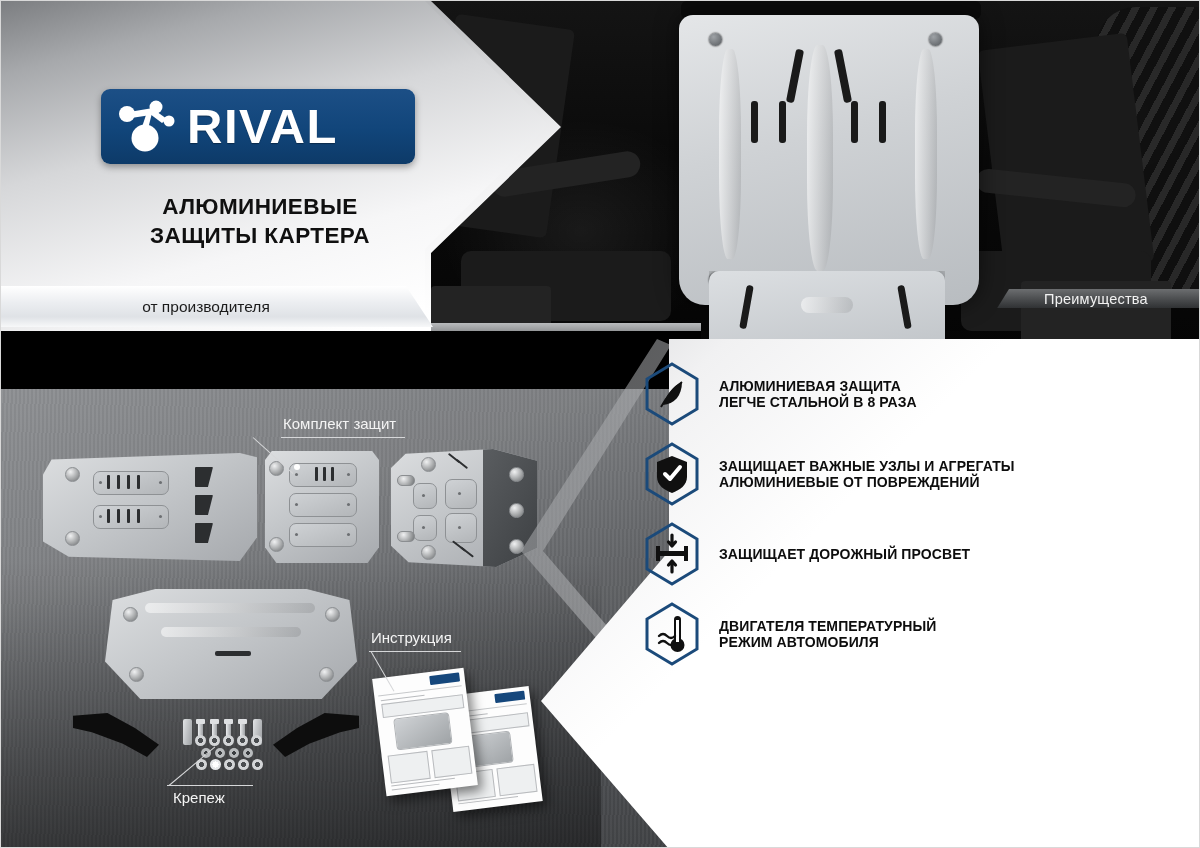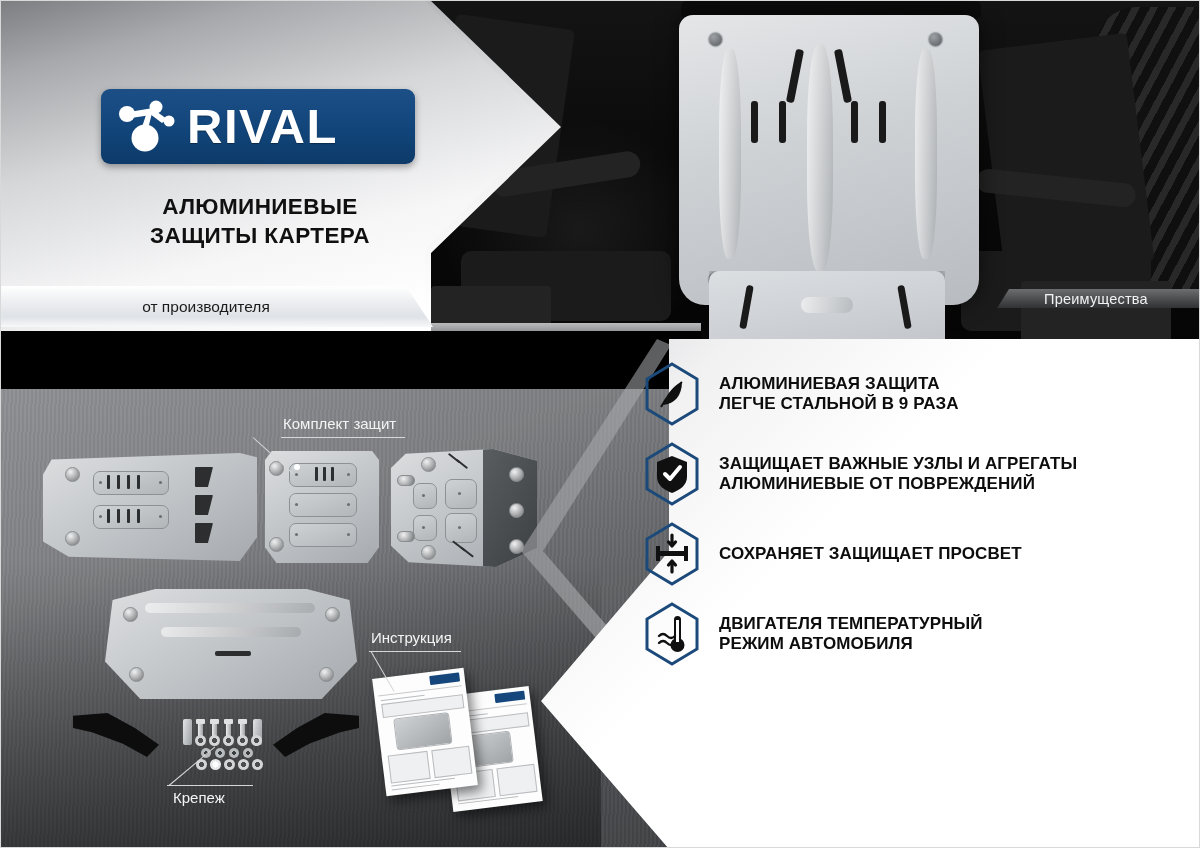--- a/index.html
+++ b/index.html
@@ -143,21 +143,21 @@
     left:520px;top:338px;width:160px;height:510px;
     background:linear-gradient(120deg,#9a9c9f,#cdced0);
     clip-path:polygon(136px 0,150px 6px,22px 212px,150px 362px,136px 370px,0 212px);
     opacity:.55;
   }
 
   .features{left:640px;top:358px;width:545px;}
   .feature{display:flex;align-items:center;margin-bottom:10px;}
   .hexwrap{width:62px;height:70px;flex:0 0 auto;margin-right:16px;
            display:flex;align-items:center;justify-content:center;}
-  .ftext{font-weight:bold;color:#0d0d0d;font-size:17px;line-height:1.17;letter-spacing:.1px;}
+  .ftext{font-weight:bold;color:#0d0d0d;font-size:14px;line-height:1.17;letter-spacing:.1px;}
   .skid{
     position:absolute;
     background:linear-gradient(150deg,#dcdee0 0%,#c4c7ca 45%,#a6a9ad 100%);
     box-shadow:6px 10px 14px rgba(0,0,0,.45);
   }
   .skid .pad{position:absolute;border:1.5px solid #8e9194;border-radius:7px;
     background:linear-gradient(160deg,#cfd2d5,#b3b6b9);}
   .skid .vent{position:absolute;background:#2c2e30;border-radius:1px;}
   .skid .hole{position:absolute;width:13px;height:13px;border-radius:50%;
     background:radial-gradient(circle at 35% 30%,#f0f1f2,#6e7173);border:1.5px solid #8b8e91;}
@@ -424,21 +424,21 @@
     <div class="feature">
       <div class="hexwrap">
         <svg width="56" height="64" viewBox="0 0 56 64">
           <polygon points="28,2 53,17 53,47 28,62 3,47 3,17" fill="none" stroke="#1b4a7a" stroke-width="3"></polygon>
           <path d="M38 20 C38 34 30 42 19 43 C22 34 28 24 38 20 Z" fill="#101010"></path>
           <path d="M38 20 C30 26 23 34 17 45" stroke="#101010" stroke-width="2" fill="none"></path>
         </svg>
       </div>
       <div class="ftext">
         <div>АЛЮМИНИЕВАЯ ЗАЩИТА</div>
-        <div>ЛЕГЧЕ СТАЛЬНОЙ В 9 РАЗА</div>
+        <div>ЛЕГЧЕ СТАЛЬНОЙ В 8 РАЗА</div>
       </div>
     </div>
 
 
     <div class="feature">
       <div class="hexwrap">
         <svg width="56" height="64" viewBox="0 0 56 64">
           <polygon points="28,2 53,17 53,47 28,62 3,47 3,17" fill="none" stroke="#1b4a7a" stroke-width="3"></polygon>
           <path d="M28 14 L43 20 V35 C43 43 36 48 28 51 C20 48 13 43 13 35 V20 Z" fill="#101010"></path>
           <path d="M21 32 l5 5 l10 -12" stroke="#ffffff" stroke-width="4" fill="none" stroke-linecap="round" stroke-linejoin="round"></path>
@@ -455,21 +455,21 @@
         <svg width="56" height="64" viewBox="0 0 56 64">
           <polygon points="28,2 53,17 53,47 28,62 3,47 3,17" fill="none" stroke="#1b4a7a" stroke-width="3"></polygon>
           <rect x="14" y="29" width="28" height="5" fill="#101010"></rect>
           <rect x="12" y="24" width="4" height="15" fill="#101010"></rect>
           <rect x="40" y="24" width="4" height="15" fill="#101010"></rect>
           <path d="M28 13 v9 M24.5 20 l3.5 4 l3.5 -4" stroke="#101010" stroke-width="3.2" fill="none" stroke-linecap="round" stroke-linejoin="round"></path>
           <path d="M28 50 v-9 M24.5 43 l3.5 -4 l3.5 4" stroke="#101010" stroke-width="3.2" fill="none" stroke-linecap="round" stroke-linejoin="round"></path>
         </svg>
       </div>
       <div class="ftext">
-        <div>СОХРАНЯЕТ ЗАЩИЩАЕТ ПРОСВЕТ</div>
+        <div>ЗАЩИЩАЕТ ДОРОЖНЫЙ ПРОСВЕТ</div>
       </div>
     </div>
 
     <div class="feature">
       <div class="hexwrap">
         <svg width="56" height="64" viewBox="0 0 56 64">
           <polygon points="28,2 53,17 53,47 28,62 3,47 3,17" fill="none" stroke="#1b4a7a" stroke-width="3"></polygon>
           <rect x="30" y="14" width="7" height="26" rx="3.5" fill="#101010"></rect>
           <circle cx="33.5" cy="43" r="7" fill="#101010"></circle>
           <rect x="32" y="18" width="3" height="22" fill="#ffffff"></rect>

